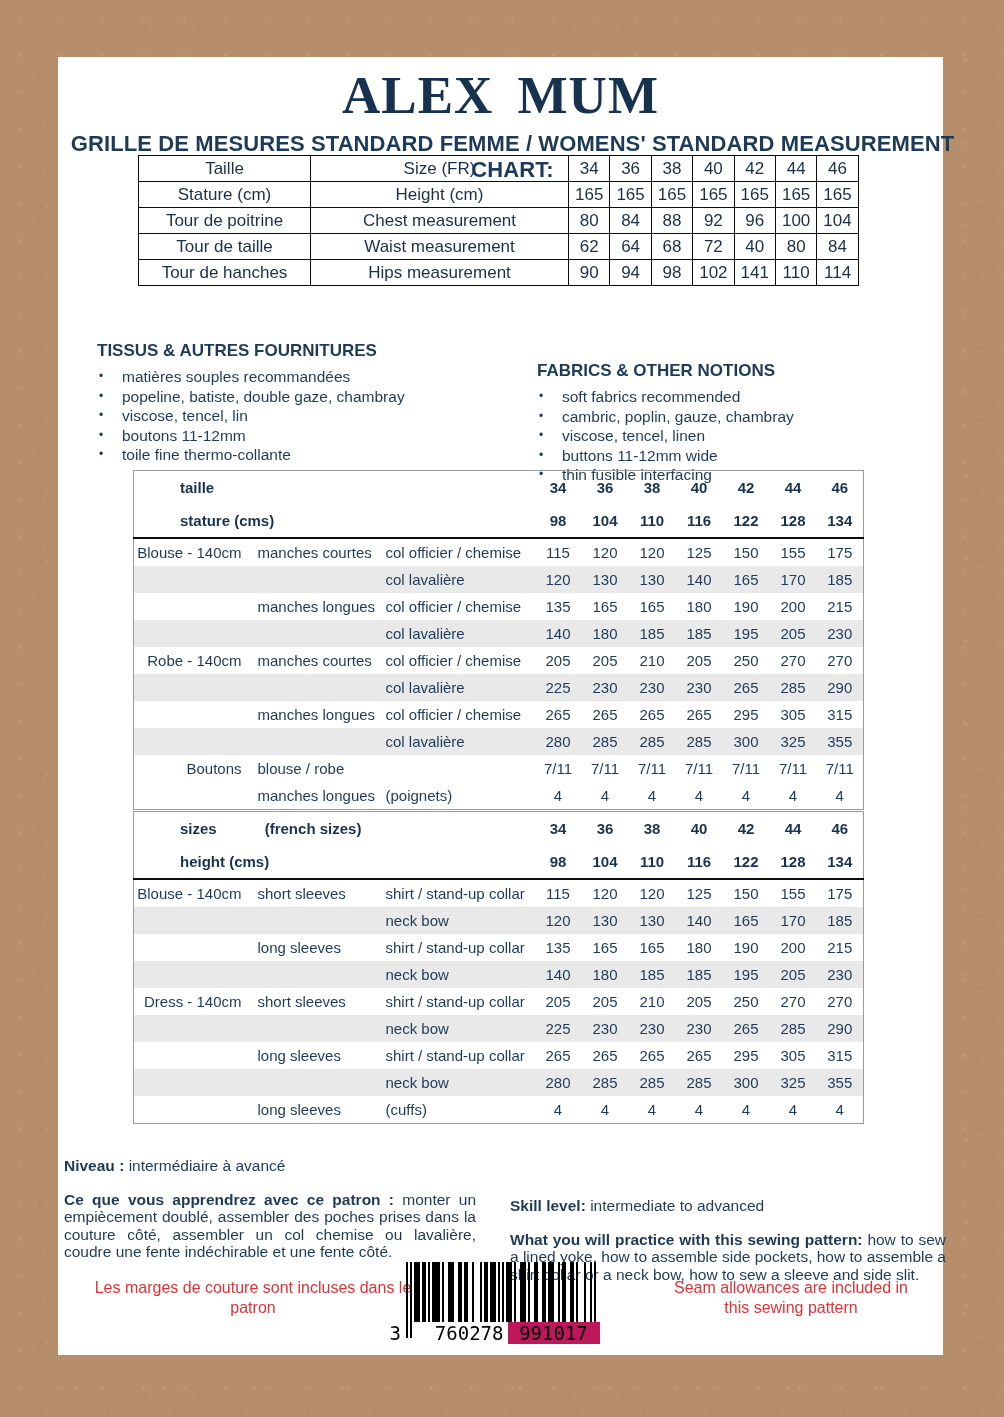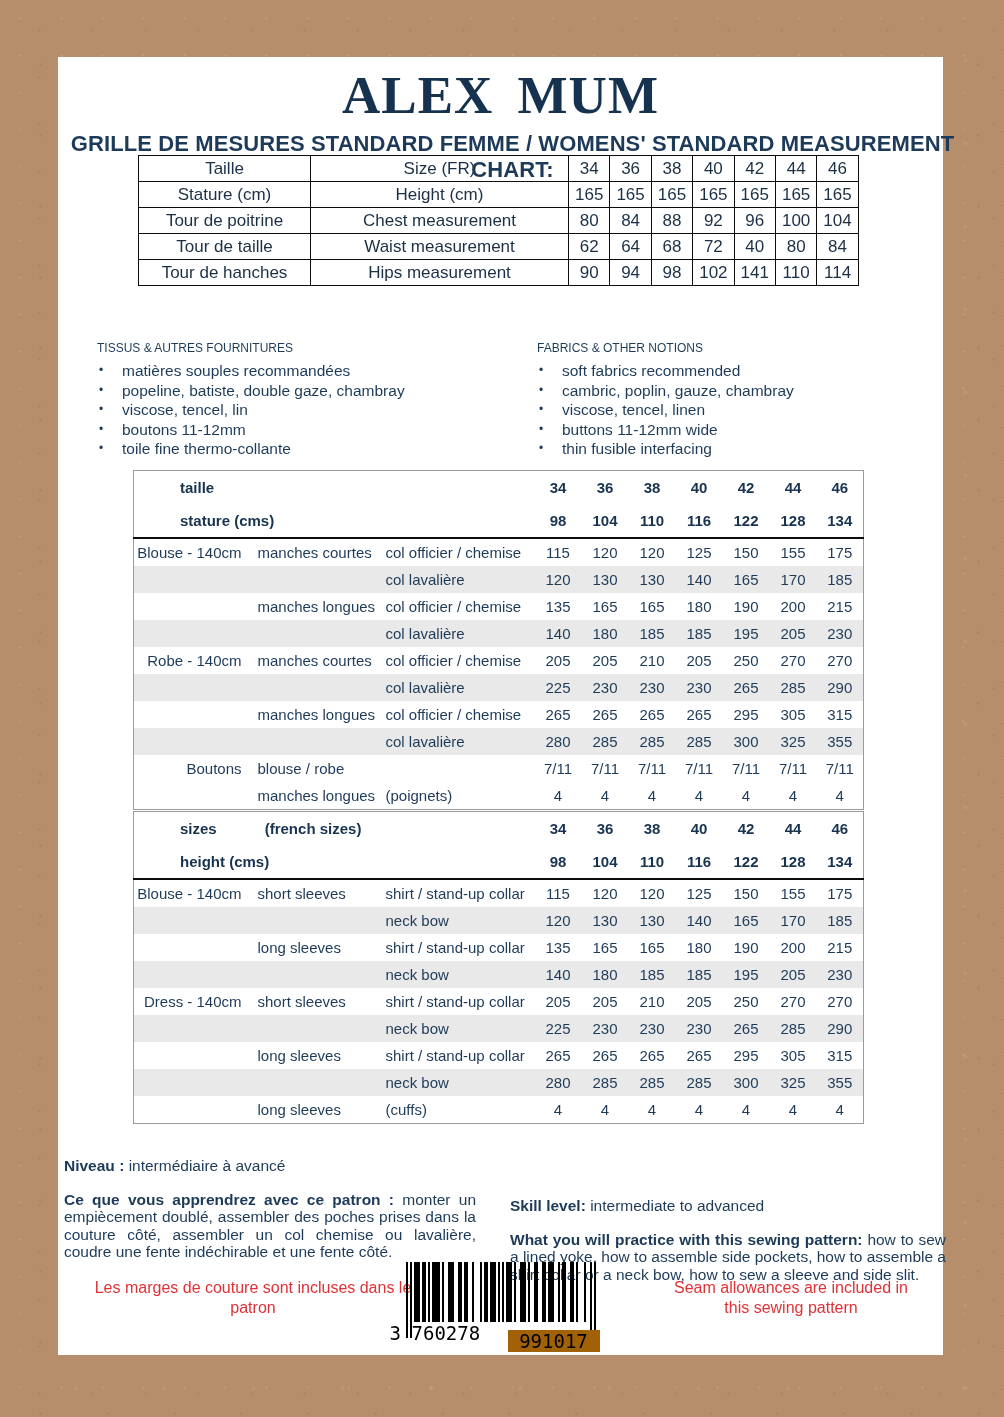--- a/index.html
+++ b/index.html
@@ -25,22 +25,22 @@
   
   table{border-spacing:0;}
   .size-chart{position:absolute;left:80px;top:98px;width:720px;table-layout:fixed;
     border-collapse:collapse;font-size:17px;color:#1b2f45;}
   .size-chart td{border:1.7px solid #0d0d0d;text-align:center;height:25px;padding:0;}
 
   
   .notions{position:absolute;top:284px;left:0;width:100%;}
   .notion-col{position:absolute;top:0;width:420px;}
   .notion-col.fr{left:39px;}
-  .notion-col.en{left:479px;}
-  .notion-col h3{position:relative;margin:0 0 6px 0;font-size:12px;font-weight:normal;color:#1d3b59;}
+  .notion-col.en{left:479px;margin-top:20px;}
+  .notion-col h3{position:relative;margin:0 0 6px 0;font-size:17px;font-weight:bold;color:#1d3b59;}
   .notion-col h3::before{content:"";position:absolute;left:-14px;top:-15px;width:58px;height:55px;
     border-radius:50%;background:#f7c649;z-index:-1;}
   .notion-col ul{list-style:none;margin:0;padding:0;}
   .notion-col li{display:flex;line-height:19.6px;font-size:15.5px;color:#1d3b59;}
   .notion-col .blt{width:23px;flex:0 0 23px;font-size:12px;text-align:left;padding-left:2px;color:#1d3b59;}
 
   
   .fabric{position:absolute;left:75px;width:730px;table-layout:fixed;border-collapse:collapse;
     font-size:15px;color:#1d3a58;border:1.5px solid #9a9a9a;}
   #table-fr{top:413px;}
@@ -69,22 +69,22 @@
   .seam-note.fr{left:30px;top:1221px;width:330px;}
   .seam-note.en{left:608px;top:1221px;width:250px;}
   .barcode{position:absolute;left:50%;top:1205px;transform:translateX(-50%);width:190px;height:90px;}
   .bars{position:relative;display:flex;height:76px;align-items:flex-start;}
   .bars span{display:block;width:2px;height:60px;}
   .bars span.on{background:#000;}
   .bars span.guard{height:76px;}
   .bc-digits{position:absolute;top:60px;left:-16px;width:222px;height:22px;
     font-family:"DejaVu Sans Mono",monospace;font-size:19px;color:#000;}
   .bc-digits .d0{position:absolute;left:0;top:0;}
-  .bc-digits .d1{position:absolute;left:22px;top:0;width:92px;text-align:left;background:#fff;}
-  .bc-digits .d2{position:absolute;left:118px;top:8px;width:92px;text-align:center;background:#a16207;}
+  .bc-digits .d1{position:absolute;left:22px;top:0;width:92px;text-align:right;background:#fff;}
+  .bc-digits .d2{position:absolute;left:118px;top:0;width:92px;text-align:center;background:#be185d;}
 </style>
 </head>
 <body>
 
 <div class="page">
 
   <div class="title">ALEX MUM</div>
   <div class="subtitle">GRILLE DE MESURES STANDARD FEMME / WOMENS' STANDARD MEASUREMENT CHART:</div>
 
   <table class="size-chart">

